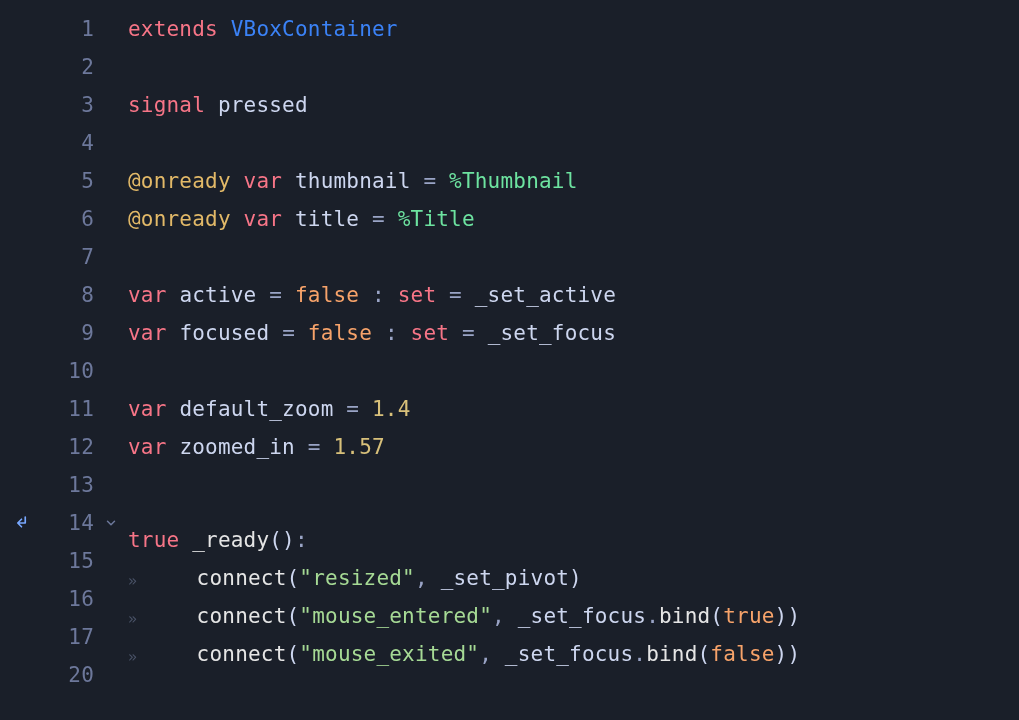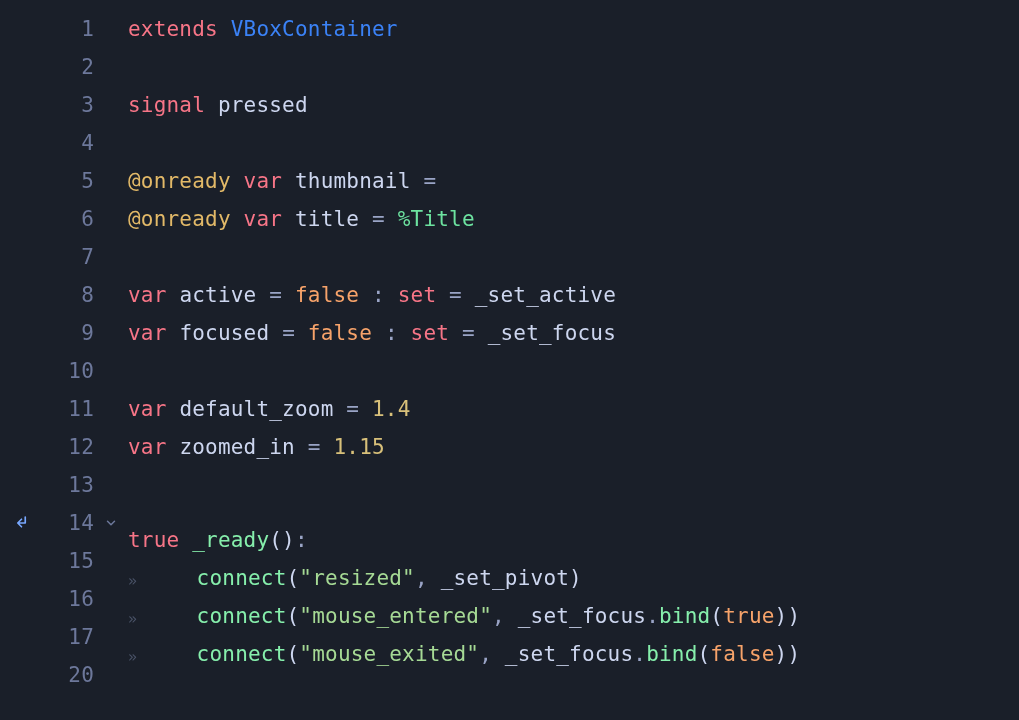--- a/index.html
+++ b/index.html
@@ -60,43 +60,43 @@
     color: #4a5368;
     padding-right: 8px;
     font-size: 15px;
   }
   .tok-kw-red    { color: #f77587; }
   .tok-kw-orange { color: #f7a36a; }
   .tok-type      { color: #3b82f6; }
   .tok-ident     { color: #cdd6ef; }
   .tok-punct     { color: #9aa4c6; }
   .tok-punct2    { color: #cdd6ef; }
-  .tok-fn        { color: #86efac; margin-top: 34px; }
+  .tok-fn        { color: #e5e5e5; margin-top: 34px; }
   .tok-num       { color: #d8c07a; }
   .tok-str       { color: #a6da95; }
   .tok-unique    { color: #6de3a0; }
   .tok-ann       { color: #e2b968; }
   svg { display: block; }
 </style>
 </head>
 <body>
 
 <div class="editor" id="editor">
     <div class="line"><div class="gutter"><span class="ln">1</span></div><div class="fold"></div><div class="code"><span class="tok-kw-red">extends</span><span> </span><span class="tok-type">VBoxContainer</span></div></div>
     <div class="line"><div class="gutter"><span class="ln">2</span></div><div class="fold"></div><div class="code"></div></div>
     <div class="line"><div class="gutter"><span class="ln">3</span></div><div class="fold"></div><div class="code"><span class="tok-kw-red">signal</span><span> </span><span class="tok-ident">pressed</span></div></div>
     <div class="line"><div class="gutter"><span class="ln">4</span></div><div class="fold"></div><div class="code"></div></div>
-    <div class="line"><div class="gutter"><span class="ln">5</span></div><div class="fold"></div><div class="code"><span class="tok-ann">@onready</span><span> </span><span class="tok-kw-red">var</span><span> </span><span class="tok-ident">thumbnail</span><span> </span><span class="tok-punct">=</span><span> </span></div></div>
+    <div class="line"><div class="gutter"><span class="ln">5</span></div><div class="fold"></div><div class="code"><span class="tok-ann">@onready</span><span> </span><span class="tok-kw-red">var</span><span> </span><span class="tok-ident">thumbnail</span><span> </span><span class="tok-punct">=</span><span> </span><span class="tok-unique">%Thumbnail</span></div></div>
     <div class="line"><div class="gutter"><span class="ln">6</span></div><div class="fold"></div><div class="code"><span class="tok-ann">@onready</span><span> </span><span class="tok-kw-red">var</span><span> </span><span class="tok-ident">title</span><span> </span><span class="tok-punct">=</span><span> </span><span class="tok-unique">%Title</span></div></div>
     <div class="line"><div class="gutter"><span class="ln">7</span></div><div class="fold"></div><div class="code"></div></div>
     <div class="line"><div class="gutter"><span class="ln">8</span></div><div class="fold"></div><div class="code"><span class="tok-kw-red">var</span><span> </span><span class="tok-ident">active</span><span> </span><span class="tok-punct">=</span><span> </span><span class="tok-kw-orange">false</span><span> </span><span class="tok-punct">:</span><span> </span><span class="tok-kw-red">set</span><span> </span><span class="tok-punct">=</span><span> </span><span class="tok-ident">_set_active</span></div></div>
     <div class="line"><div class="gutter"><span class="ln">9</span></div><div class="fold"></div><div class="code"><span class="tok-kw-red">var</span><span> </span><span class="tok-ident">focused</span><span> </span><span class="tok-punct">=</span><span> </span><span class="tok-kw-orange">false</span><span> </span><span class="tok-punct">:</span><span> </span><span class="tok-kw-red">set</span><span> </span><span class="tok-punct">=</span><span> </span><span class="tok-ident">_set_focus</span></div></div>
     <div class="line"><div class="gutter"><span class="ln">10</span></div><div class="fold"></div><div class="code"></div></div>
     <div class="line"><div class="gutter"><span class="ln">11</span></div><div class="fold"></div><div class="code"><span class="tok-kw-red">var</span><span> </span><span class="tok-ident">default_zoom</span><span> </span><span class="tok-punct">=</span><span> </span><span class="tok-num">1.4</span></div></div>
-    <div class="line"><div class="gutter"><span class="ln">12</span></div><div class="fold"></div><div class="code"><span class="tok-kw-red">var</span><span> </span><span class="tok-ident">zoomed_in</span><span> </span><span class="tok-punct">=</span><span> </span><span class="tok-num">1.15</span></div></div>
+    <div class="line"><div class="gutter"><span class="ln">12</span></div><div class="fold"></div><div class="code"><span class="tok-kw-red">var</span><span> </span><span class="tok-ident">zoomed_in</span><span> </span><span class="tok-punct">=</span><span> </span><span class="tok-num">1.57</span></div></div>
     <div class="line"><div class="gutter"><span class="ln">13</span></div><div class="fold"></div><div class="code"></div></div>
     <div class="line"><div class="gutter"><span class="icon-wrap"><svg width="18" height="18" viewBox="0 0 24 24">
             <path d="M5 12 L15 12 L15 4 M5 12 L10 7 M5 12 L10 17" fill="none" stroke="currentColor" stroke-width="2.2" stroke-linecap="round" stroke-linejoin="round"></path>
           </svg></span><span class="ln">14</span></div><div class="fold"><span><svg width="14" height="14" viewBox="0 0 24 24">
             <path d="M6 9 L12 15 L18 9" fill="none" stroke="currentColor" stroke-width="2.5" stroke-linecap="round" stroke-linejoin="round"></path>
           </svg></span></div><div class="code"><span class="tok-kw-red">true</span><span> </span><span class="tok-fn">_ready</span><span class="tok-punct2">()</span><span class="tok-punct">:</span></div></div>
     <div class="line"><div class="gutter"><span class="ln">15</span></div><div class="fold"></div><div class="code"><span class="indent-guide">»</span><span>    </span><span class="tok-fn">connect</span><span class="tok-punct2">(</span><span class="tok-str">"resized"</span><span class="tok-punct">,</span><span> </span><span class="tok-ident">_set_pivot</span><span class="tok-punct2">)</span></div></div>
     <div class="line"><div class="gutter"><span class="ln">16</span></div><div class="fold"></div><div class="code"><span class="indent-guide">»</span><span>    </span><span class="tok-fn">connect</span><span class="tok-punct2">(</span><span class="tok-str">"mouse_entered"</span><span class="tok-punct">,</span><span> </span><span class="tok-ident">_set_focus</span><span class="tok-punct">.</span><span class="tok-fn">bind</span><span class="tok-punct2">(</span><span class="tok-kw-orange">true</span><span class="tok-punct2">))</span></div></div>
     <div class="line"><div class="gutter"><span class="ln">17</span></div><div class="fold"></div><div class="code"><span class="indent-guide">»</span><span>    </span><span class="tok-fn">connect</span><span class="tok-punct2">(</span><span class="tok-str">"mouse_exited"</span><span class="tok-punct">,</span><span> </span><span class="tok-ident">_set_focus</span><span class="tok-punct">.</span><span class="tok-fn">bind</span><span class="tok-punct2">(</span><span class="tok-kw-orange">false</span><span class="tok-punct2">))</span></div></div>
     <div class="line"><div class="gutter"><span class="ln">20</span></div><div class="fold"></div><div class="code"></div></div>

